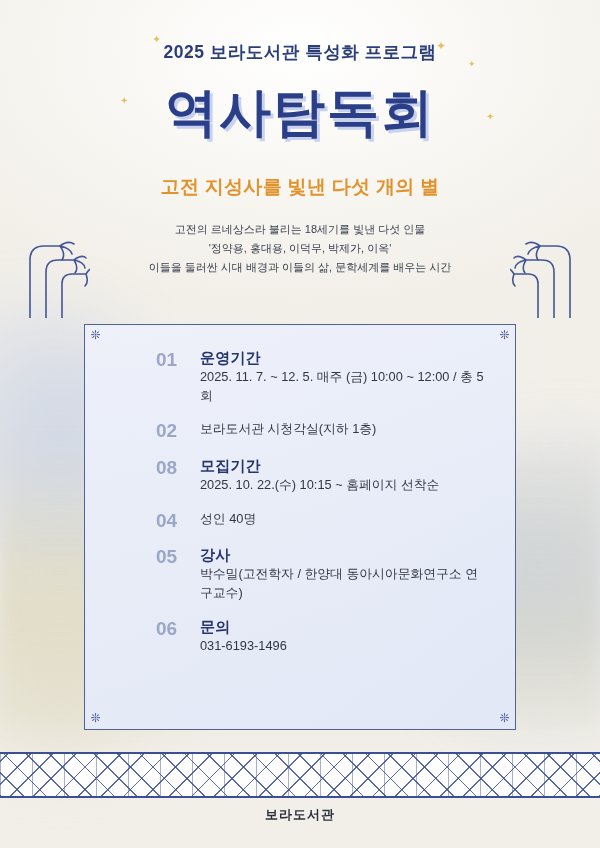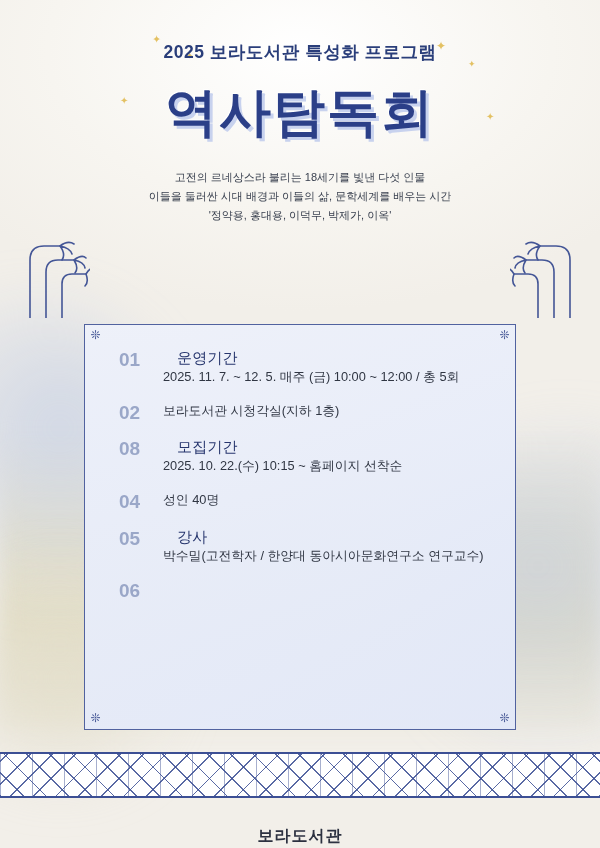--- a/index.html
+++ b/index.html
@@ -156,28 +156,28 @@
     margin-bottom: 15px;
   }
   .row-num {
     width: 44px;
     flex: 0 0 44px;
     color: #9aa7c8;
     font-size: 19px;
     font-weight: 700;
     line-height: 1.1;
     padding-top: 1px;
+    margin-left: 37px;
   }
   .row-body { flex: 1; }
   .row-label {
     color: #26356d;
     font-size: 15px;
-    font-weight: 400;
+    font-weight: 700;
     letter-spacing: 0.2px;
-    margin-left: 14px;
   }
   .row-value {
     color: #303643;
     font-size: 12.8px;
     line-height: 1.45;
   }
 
   
   .pattern-band {
     position: absolute;
@@ -194,26 +194,25 @@
       repeating-linear-gradient(90deg, rgba(60,79,148,0.45) 0 1px, rgba(255,255,255,0) 1px 32px);
     z-index: 5;
   }
 
   .footer {
     position: absolute;
     left: 0;
     right: 0;
     top: 806px;
     text-align: center;
-    font-size: 16px;
+    font-size: 13px;
     font-weight: 700;
     color: #2c3140;
     letter-spacing: 1px;
     z-index: 5;
-    margin-top: 20px;
   }
 </style>
 </head>
 <body>
 
 <div class="poster">
 
   <div class="sand-band"></div>
   <div class="blob blob-left"></div>
   <div class="blob blob-right"></div>
@@ -248,24 +247,25 @@
         <path d="M44 20 q8 -6 14 -2 M44 20 q6 8 2 14 M44 20 q10 2 12 8"></path>
         <path d="M58 34 q8 -6 12 -2 M58 34 q5 8 1 13 M58 34 q10 2 11 8"></path>
         <path d="M70 48 q4 -7 8 -5 M70 48 q3 8 -1 12"></path>
       </g>
     </svg>
   </div>
 
   <div class="header">
     <div class="eyebrow">2025 보라도서관 특성화 프로그램</div>
     <div class="title">역사탐독회</div>
+    <div class="subtitle">고전 지성사를 빛낸 다섯 개의 별</div>
     <div class="lead">
       <div>고전의 르네상스라 불리는 18세기를 빛낸 다섯 인물</div>
+      <div>'정약용, 홍대용, 이덕무, 박제가, 이옥'</div>
       <div>이들을 둘러싼 시대 배경과 이들의 삶, 문학세계를 배우는 시간</div>
-      <div>'정약용, 홍대용, 이덕무, 박제가, 이옥'</div>
     </div>
   </div>
 
   <div class="card">
     <span class="card-corner cc-tl">❊</span>
     <span class="card-corner cc-tr">❊</span>
     <span class="card-corner cc-bl">❊</span>
     <span class="card-corner cc-br">❊</span>
 
     <div class="rows">
@@ -297,20 +297,24 @@
       </div>
       <div class="row">
         <div class="row-num">05</div>
         <div class="row-body">
           <div class="row-label">강사</div>
           <div class="row-value">박수밀(고전학자 / 한양대 동아시아문화연구소 연구교수)</div>
         </div>
       </div>
       <div class="row">
         <div class="row-num">06</div>
+        <div class="row-body">
+          <div class="row-label">문의</div>
+          <div class="row-value">031-6193-1496</div>
+        </div>
       </div>
     </div>
   </div>
 
   <div class="pattern-band"></div>
 
   <div class="footer">보라도서관</div>
 </div>
 
 </body></html>

